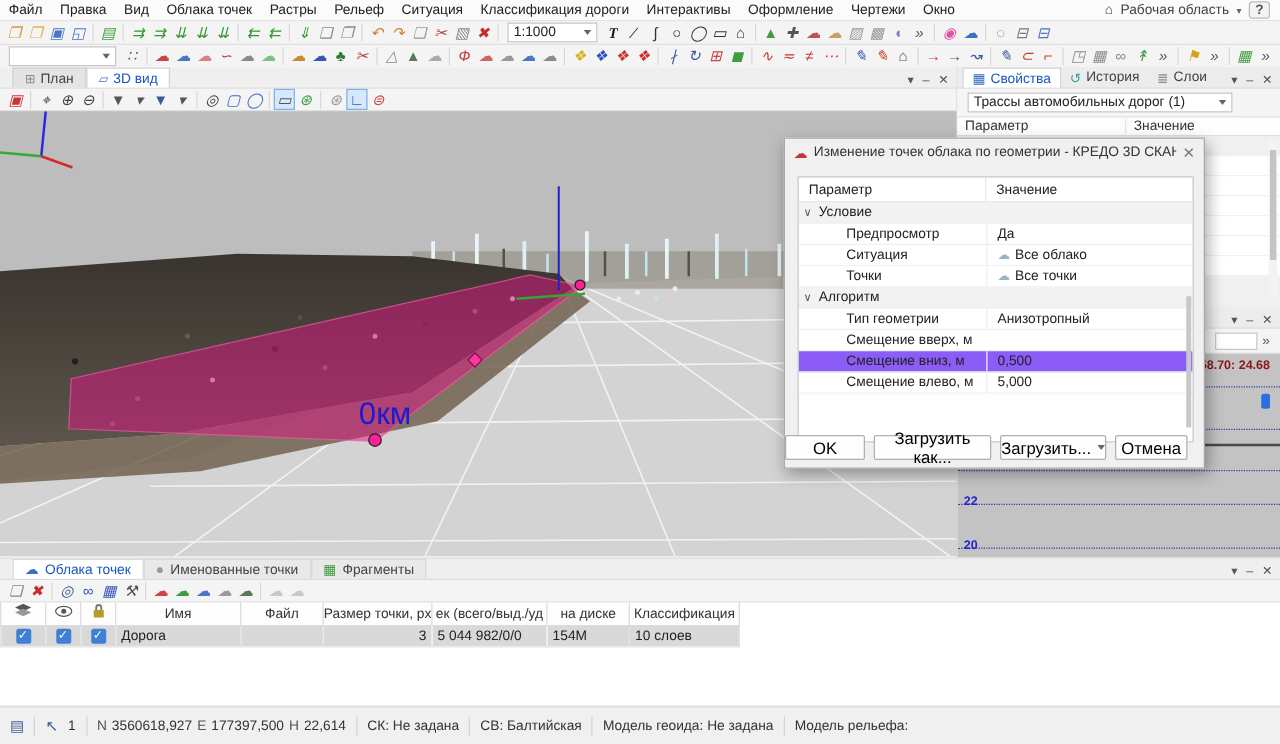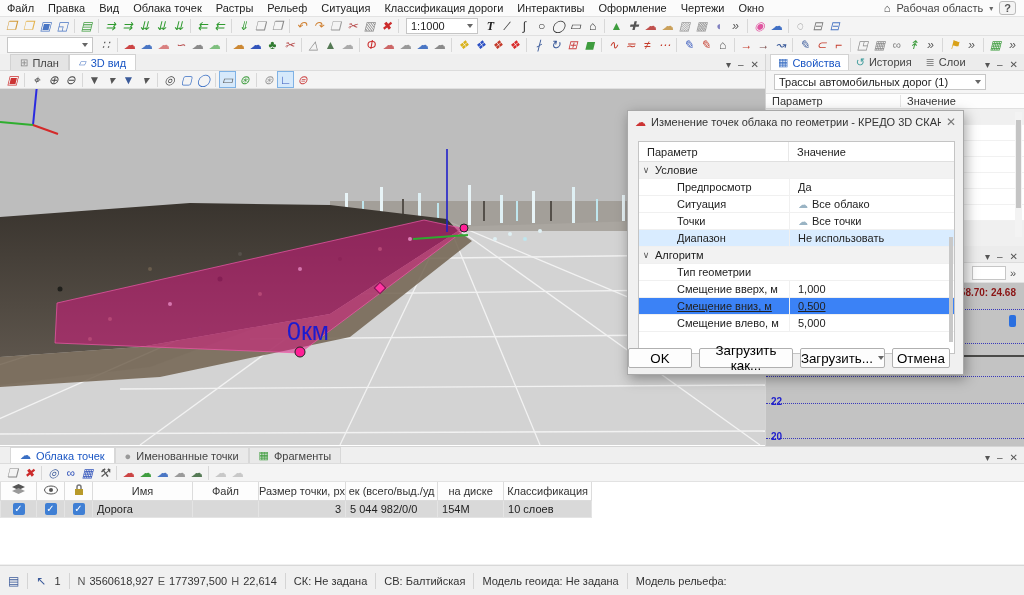--- a/index.html
+++ b/index.html
@@ -79,21 +79,21 @@
   .dhead .c1 { padding-left:8px; width:150px; border-right:1px solid #e8e8e8; height:100%; display:flex; align-items:center; }
   .dhead .c2 { padding-left:8px; }
   .drow { height:17px; display:flex; align-items:center; border-bottom:1px solid #f0f0f0; background:#fff; }
   .drow .dexp { width:14px; text-align:center; color:#555; font-size:9px; }
   .drow .dparam { width:136px; padding-left:24px; white-space:nowrap; overflow:hidden; }
   .drow.group { background:#f2f2f2; }
   .drow.group .dparam { padding-left:2px; }
   .drow .dval { flex:1; border-left:1px solid #f0f0f0; height:100%; display:flex; align-items:center; padding-left:8px; gap:4px; white-space:nowrap; overflow:hidden;text-align:center; }
   .drow.group .dval { border-left:none; }
   .drow.sel-blue { background:#d9ecff; }
-  .drow.sel-gray { background:#3b82f6;text-decoration:underline; }
+  .drow.sel-gray { background:#8b5cf6; }
   .vicon { color:#9ab4c4; font-size:10px; font-style:normal; }
   .vicon:empty { display:none; }
   #dlg-scroll { position:absolute; right:1px; top:95px; width:4px; height:105px; background:#c8c8c8; }
   .dlg-buttons { position:absolute; left:0; bottom:6px; width:100%; display:flex; justify-content:flex-start; gap:7px; padding-right:13px; }
   .btn { min-width:56px; height:20px; background:#fdfdfd; border:1px solid #b0b0b0; border-radius:2px; display:inline-flex; align-items:center; justify-content:center; padding:0 10px; cursor:default; }
   .btn.okbtn { min-width:64px; }
 
   
   #bottom-panel { position:absolute; left:0; top:446px; width:1024px; height:118px; background:#fff; border-top:1px solid #d5d5d5; }
   .btab { display:inline-flex; align-items:center; gap:5px; height:16px; padding:0 9px; color:#444; cursor:default; background:#e9e9e9; border:1px solid #d8d8d8; border-bottom:none; }
@@ -733,47 +733,40 @@
 
           <div class="drow">
             <span class="dexp"></span>
             <span class="dparam">Точки</span>
             <span class="dval">
               <i class="vicon">☁</i>
               <span>Все точки</span>
             </span>
           </div>
 
-          <div class="drow sel-blue">
-            <span class="dexp"></span>
-            <span class="dparam">Диапазон</span>
-            <span class="dval">
-              <span>Не использовать</span>
-            </span>
-          </div>
 
           <div class="drow group">
             <span class="dexp">∨</span>
             <span class="dparam">Алгоритм</span>
             <span class="dval">
               <span></span>
             </span>
           </div>
 
           <div class="drow">
             <span class="dexp"></span>
             <span class="dparam">Тип геометрии</span>
+            <span class="dval">
+              <span>Анизотропный</span>
+            </span>
           </div>
 
           <div class="drow">
             <span class="dexp"></span>
             <span class="dparam">Смещение вверх, м</span>
-            <span class="dval">
-              <span>1,000</span>
-            </span>
           </div>
 
           <div class="drow sel-gray">
             <span class="dexp"></span>
             <span class="dparam">Смещение вниз, м</span>
             <span class="dval">
               <span>0,500</span>
             </span>
           </div>
 

